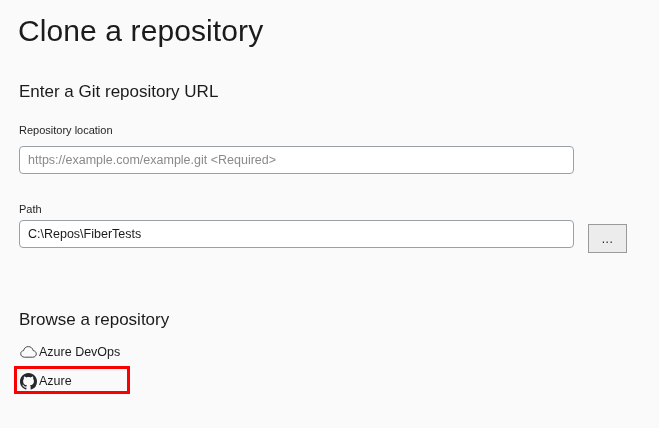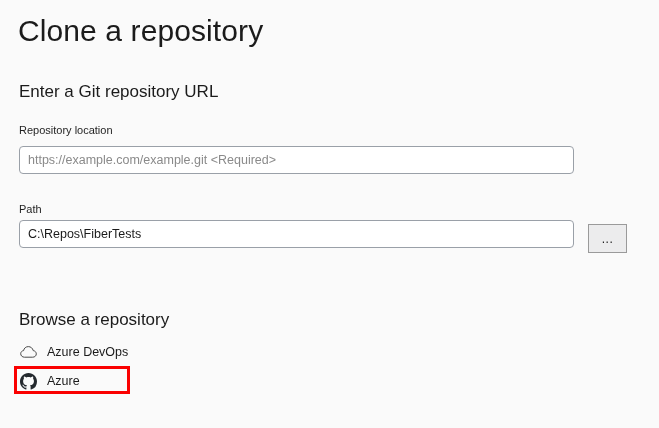--- a/index.html
+++ b/index.html
@@ -106,21 +106,21 @@
     letter-spacing: 0.5px;
   }
 
   
   .provider-row {
     position: absolute;
     left: 19px;
     height: 24px;
     display: flex;
     align-items: center;
-    gap: 10px;
+    gap: 2px;
     cursor: default;
   }
   #row-azure-devops { top: 340px; }
   #row-github       { top: 369px; }
 
   .provider-icon {
     width: 18px;
     height: 18px;
     display: flex;
     align-items: center;

